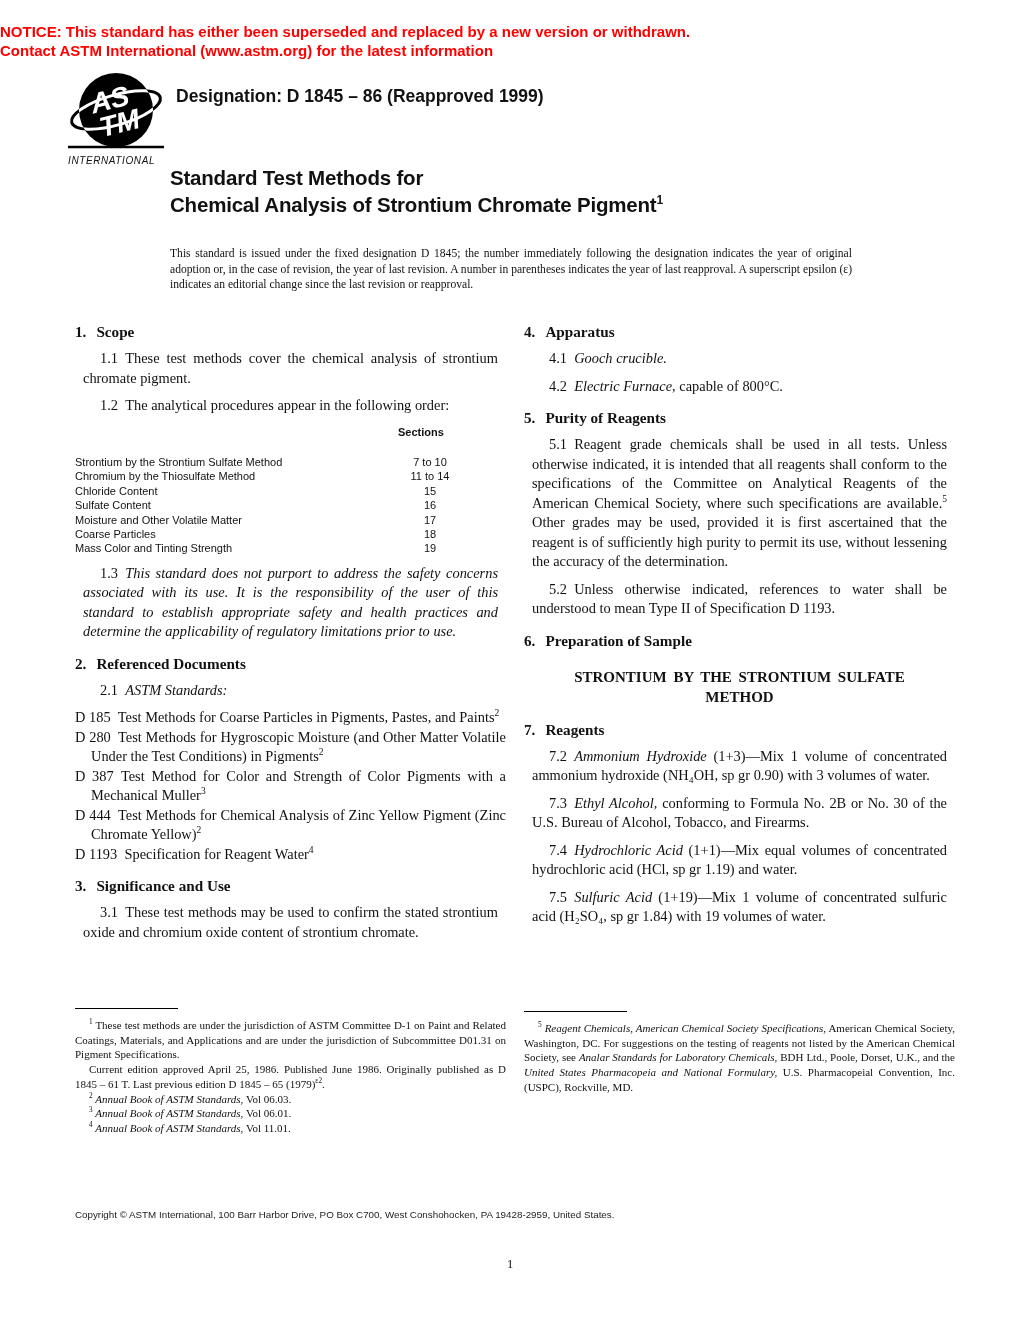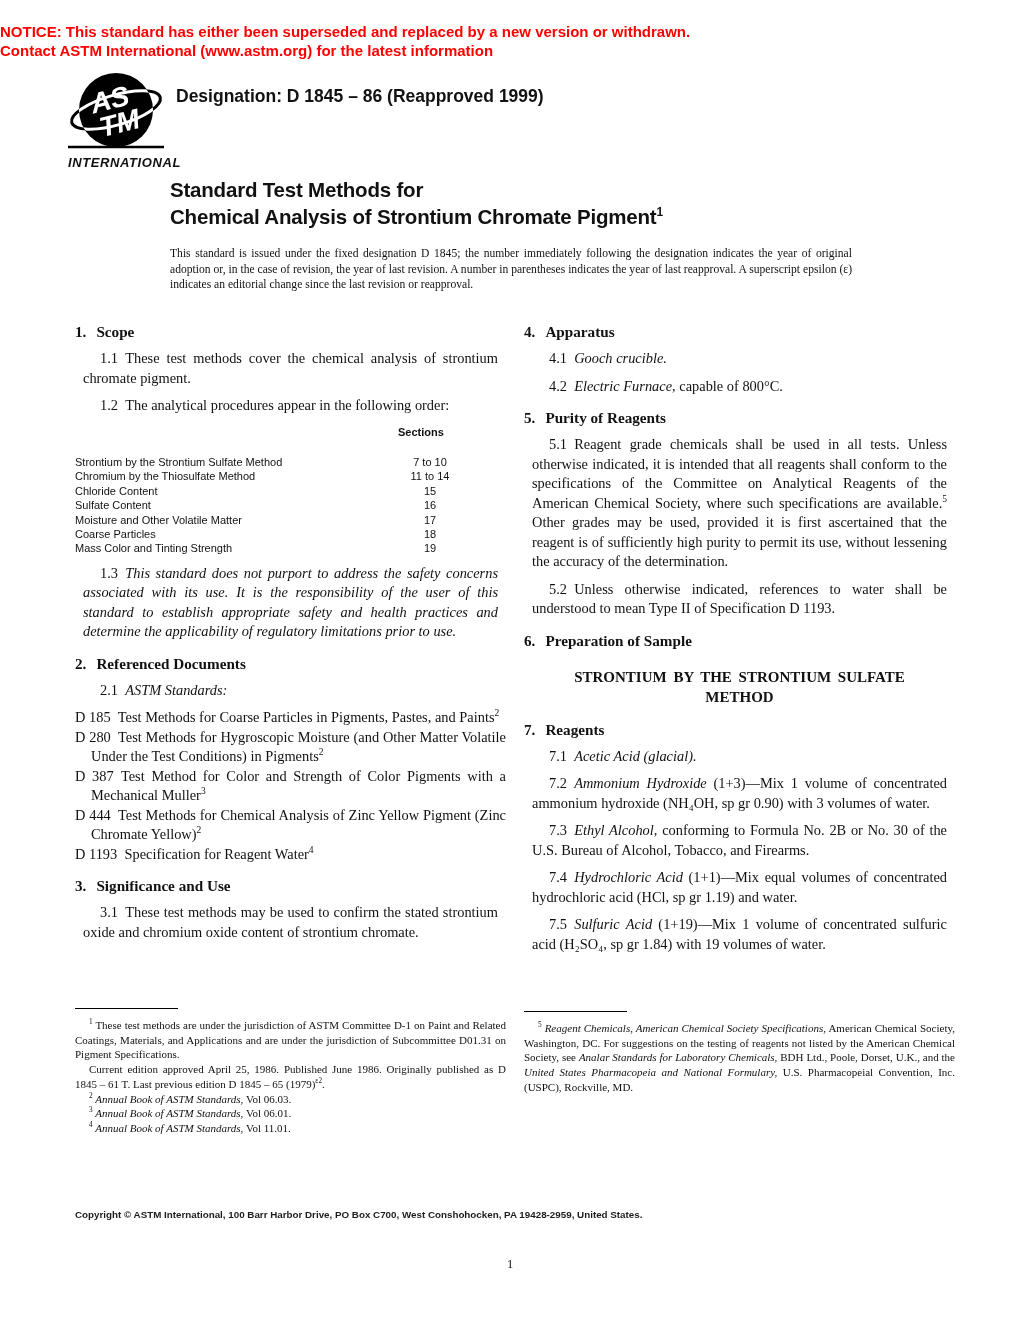--- a/index.html
+++ b/index.html
@@ -13,31 +13,31 @@
 
   .notice{
     position:absolute;top:22px;left:0;width:100%;text-align:left;
     font-family:"Liberation Sans",sans-serif;font-weight:bold;
     font-size:15px;line-height:19px;color:#ff0000;
   }
 
   .logo{position:absolute;left:68px;top:72px;width:100px;}
   .logo-international{
     margin-top:1px;font-family:"Liberation Sans",sans-serif;
-    font-weight:bold;font-style:italic;font-size:13px;letter-spacing:0.6px;
+    font-weight:normal;font-style:italic;font-size:10px;letter-spacing:0.6px;
     white-space:nowrap;
   }
 
   .designation{
     position:absolute;left:176px;top:86px;
     font-family:"Liberation Sans",sans-serif;font-weight:bold;font-size:17.5px;
   }
 
   .doc-title{
-    position:absolute;left:170px;top:176px;
+    position:absolute;left:170px;top:164px;
     font-family:"Liberation Sans",sans-serif;font-weight:bold;
     font-size:20.5px;line-height:27px;letter-spacing:-0.2px;
   }
   .doc-title .sup{font-size:12px;}
 
   .abstract{
     position:absolute;left:170px;top:246px;width:682px;
     font-size:11.6px;line-height:15.6px;text-align:justify;
   }
 
@@ -68,21 +68,21 @@
   }
 
   .fn-area{position:absolute;width:431px;font-size:11px;line-height:14.7px;text-align:justify;}
   .fn-left{left:75px;top:1008px;}
   .fn-right{left:524px;top:1011px;}
   .fn-rule{width:103px;border-top:1.5px solid #000;margin-bottom:9px;}
   .fn{text-indent:14px;margin:0;}
 
   .footer{
     position:absolute;left:75px;top:1209px;width:880px;
-    font-family:"Liberation Sans",sans-serif;font-size:9.8px;color:#1c1c1c;font-weight:bold;
+    font-family:"Liberation Sans",sans-serif;font-size:9.8px;color:#1c1c1c;
   }
   .page-num{
     position:absolute;left:0;top:1257px;width:100%;text-align:center;
     font-size:12.5px;
   }
 </style>
 </head>
 <body>
 
 <div class="notice">
@@ -179,21 +179,20 @@
 
   <div class="sec-h"><span class="num">5.</span><span>Purity of Reagents</span></div>
   <p class="para"><span>5.1 Reagent grade chemicals shall be used in all tests. Unless otherwise indicated, it is intended that all reagents shall conform to the specifications of the Committee on Analytical Reagents of the American Chemical Society, where such specifications are available.</span><span class="sup">5</span><span> Other grades may be used, provided it is first ascertained that the reagent is of sufficiently high purity to permit its use, without lessening the accuracy of the determination.</span></p>
   <p class="para"><span>5.2 Unless otherwise indicated, references to water shall be understood to mean Type II of Specification D 1193.</span></p>
 
   <div class="sec-h"><span class="num">6.</span><span>Preparation of Sample</span></div>
 
   <div class="method-h">STRONTIUM BY THE STRONTIUM SULFATE METHOD</div>
 
   <div class="sec-h"><span class="num">7.</span><span>Reagents</span></div>
-  <p class="para"><span>7.1 </span><span class="i">Acetic Acid (glacial).</span></p>
   <p class="para"><span>7.2 </span><span class="i">Ammonium Hydroxide</span><span> (1+3)—Mix 1 volume of concentrated ammonium hydroxide (NH₄OH, sp gr 0.90) with 3 volumes of water.</span></p>
   <p class="para"><span>7.3 </span><span class="i">Ethyl Alcohol,</span><span> conforming to Formula No. 2B or No. 30 of the U.S. Bureau of Alcohol, Tobacco, and Firearms.</span></p>
   <p class="para"><span>7.4 </span><span class="i">Hydrochloric Acid</span><span> (1+1)—Mix equal volumes of concentrated hydrochloric acid (HCl, sp gr 1.19) and water.</span></p>
   <p class="para"><span>7.5 </span><span class="i">Sulfuric Acid</span><span> (1+19)—Mix 1 volume of concentrated sulfuric acid (H₂SO₄, sp gr 1.84) with 19 volumes of water.</span></p>
 </div>
 
 <div class="fn-area fn-left">
   <div class="fn-rule"></div>
   <p class="fn"><span class="sup">1</span><span> These test methods are under the jurisdiction of ASTM Committee D-1 on Paint and Related Coatings, Materials, and Applications and are under the jurisdiction of Subcommittee D01.31 on Pigment Specifications.</span></p>
   <p class="fn"><span>Current edition approved April 25, 1986. Published June 1986. Originally published as D 1845 – 61 T. Last previous edition D 1845 – 65 (1979)</span><span class="sup">ε2</span><span>.</span></p>

